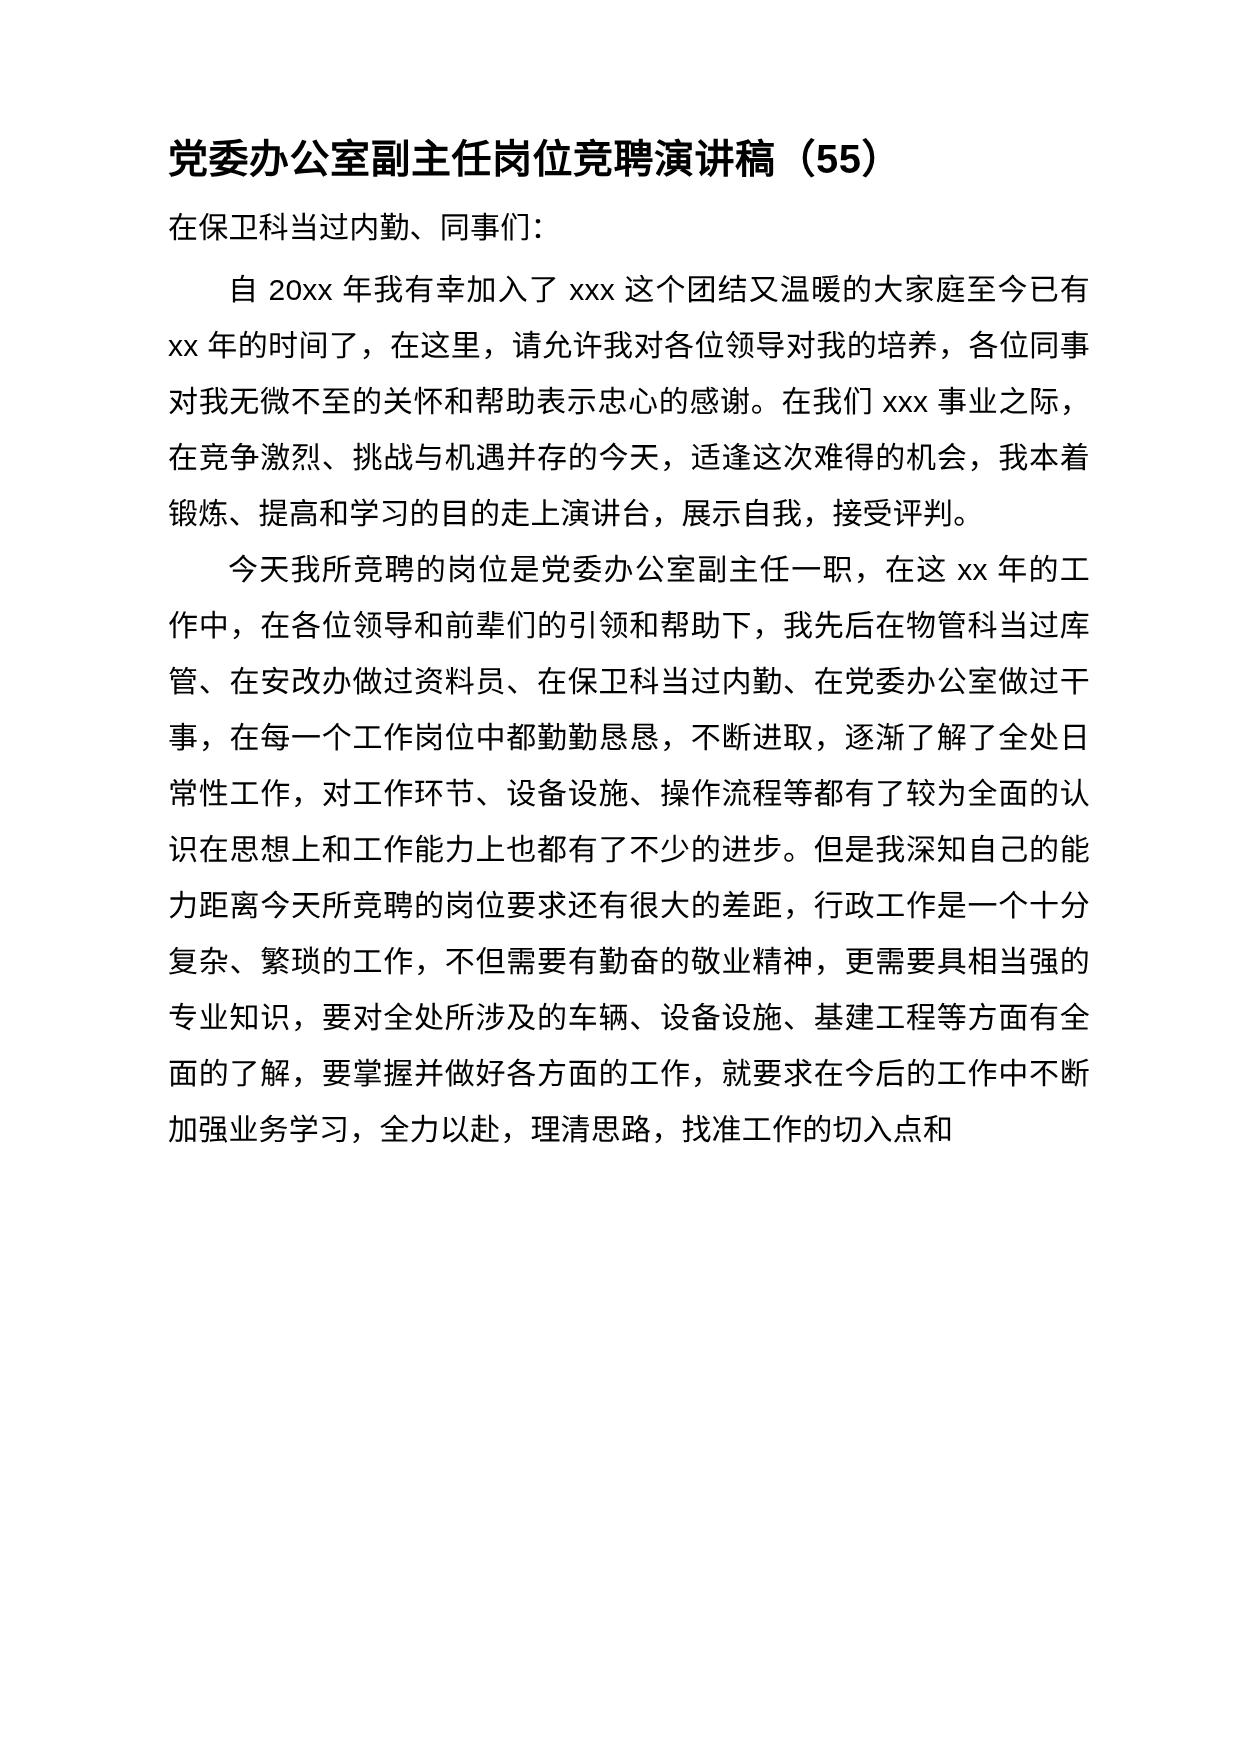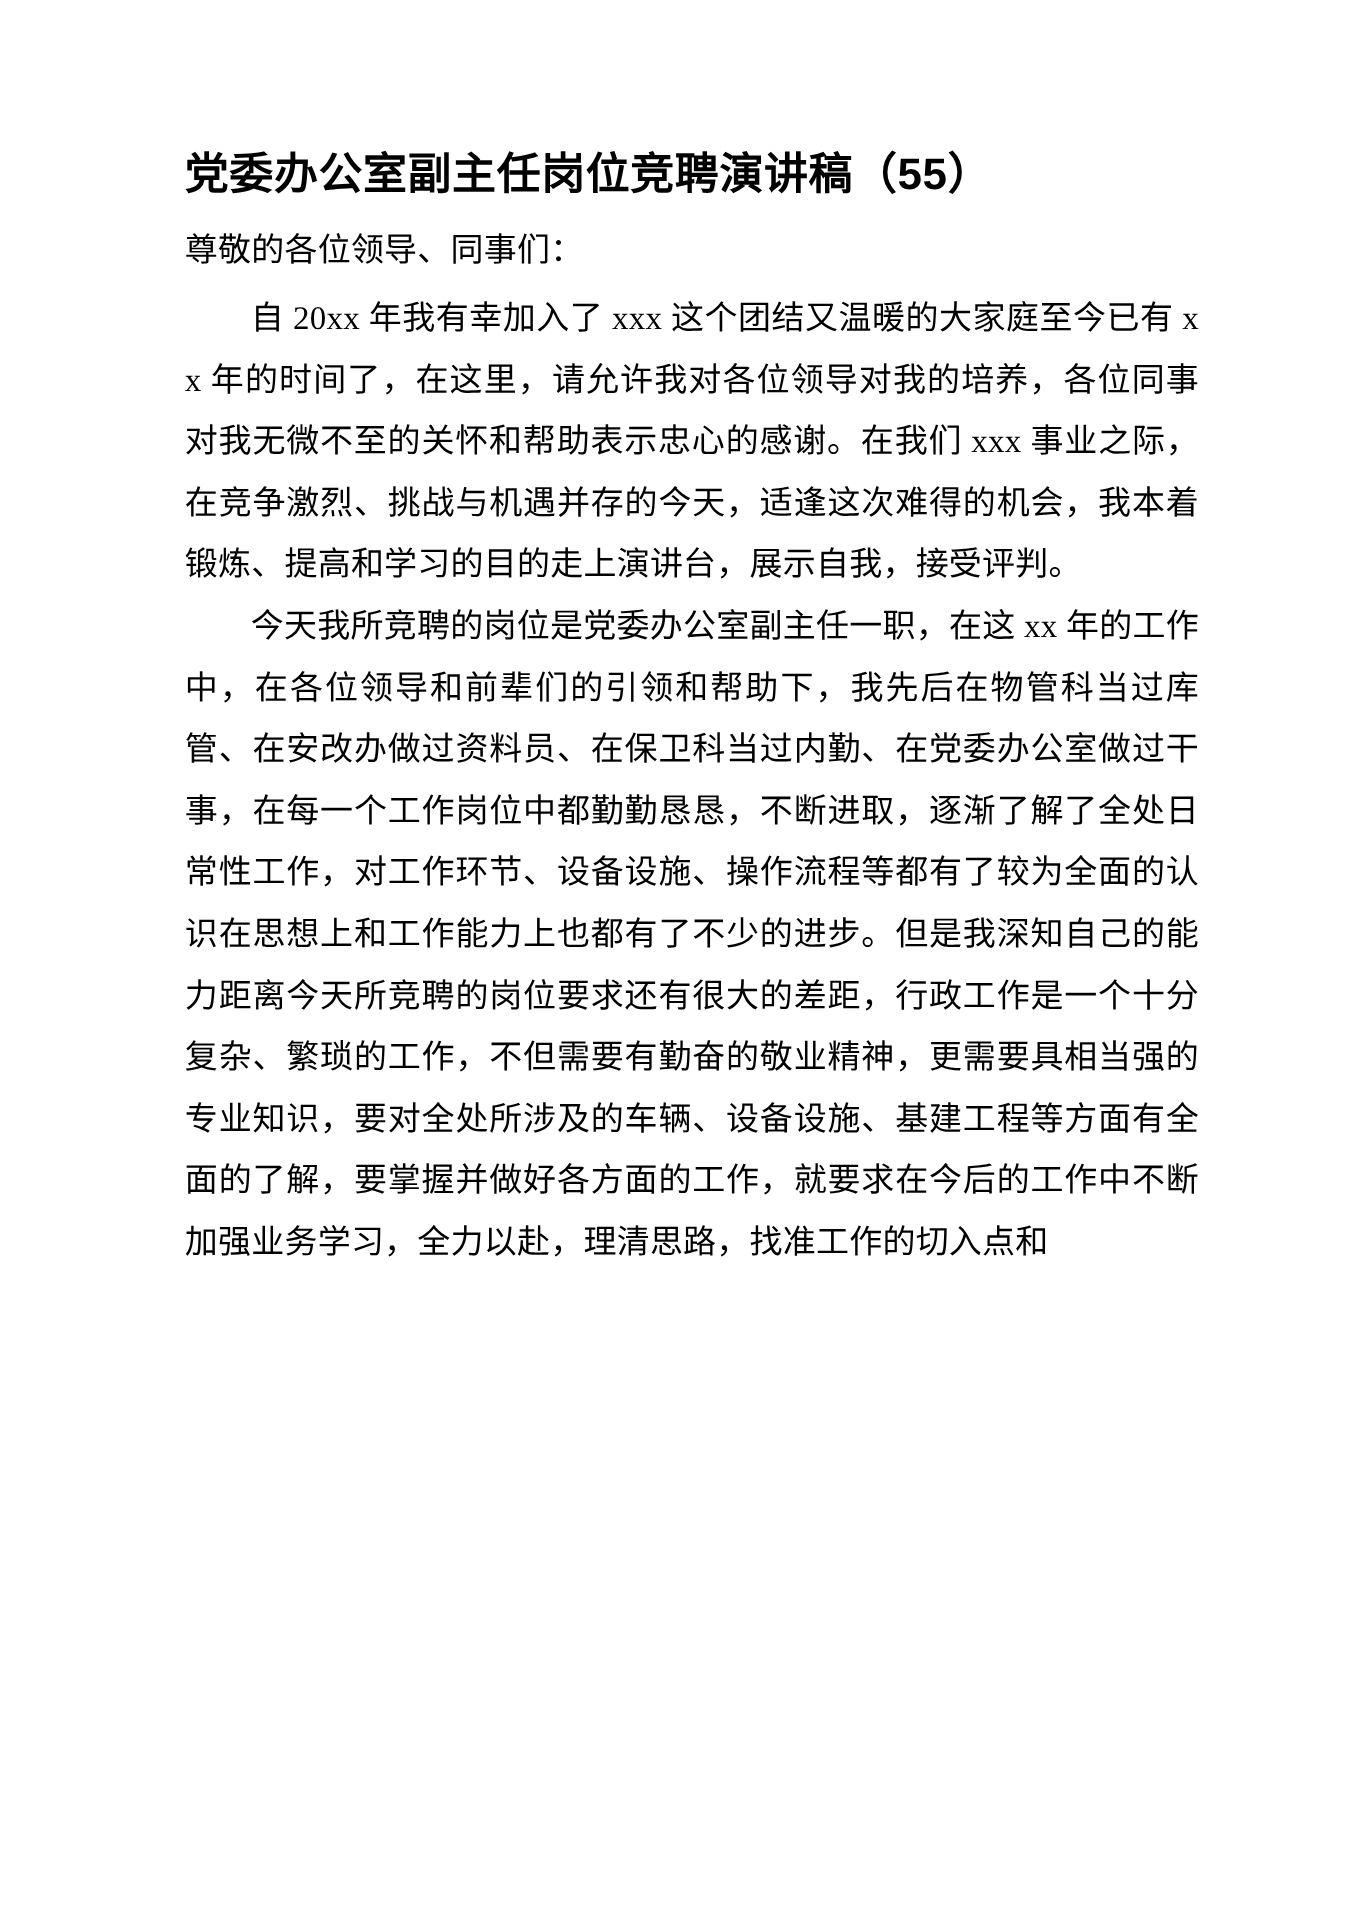--- a/index.html
+++ b/index.html
@@ -42,31 +42,30 @@
     word-break: break-all;
   }
   .para.indent {
     text-indent: 60px;
   }
   .para.noindent {
     text-indent: 0;
   }
   .body-block {
     margin-top: 6px;
-    font-family: Liberation Serif, serif;
   }
 </style>
 </head>
 <body>
 
 <div class="page">
 
   <h1 class="doc-title">党委办公室副主任岗位竞聘演讲稿（55）</h1>
 
-  <p class="para noindent">尊敬的各位领导、同事们：</p>
+  <p class="para noindent">在保卫科当过内勤、同事们：</p>
 
 
   <div class="body-block">
     <p class="para indent">自 20xx 年我有幸加入了 xxx 这个团结又温暖的大家庭至今已有 xx 年的时间了，在这里，请允许我对各位领导对我的培养，各位同事对我无微不至的关怀和帮助表示忠心的感谢。在我们 xxx 事业之际，在竞争激烈、挑战与机遇并存的今天，适逢这次难得的机会，我本着锻炼、提高和学习的目的走上演讲台，展示自我，接受评判。</p>
 
     <p class="para indent">今天我所竞聘的岗位是党委办公室副主任一职，在这 xx 年的工作中，在各位领导和前辈们的引领和帮助下，我先后在物管科当过库管、在安改办做过资料员、在保卫科当过内勤、在党委办公室做过干事，在每一个工作岗位中都勤勤恳恳，不断进取，逐渐了解了全处日常性工作，对工作环节、设备设施、操作流程等都有了较为全面的认识在思想上和工作能力上也都有了不少的进步。但是我深知自己的能力距离今天所竞聘的岗位要求还有很大的差距，行政工作是一个十分复杂、繁琐的工作，不但需要有勤奋的敬业精神，更需要具相当强的专业知识，要对全处所涉及的车辆、设备设施、基建工程等方面有全面的了解，要掌握并做好各方面的工作，就要求在今后的工作中不断加强业务学习，全力以赴，理清思路，找准工作的切入点和</p>
   </div>
 
 </div>
 

